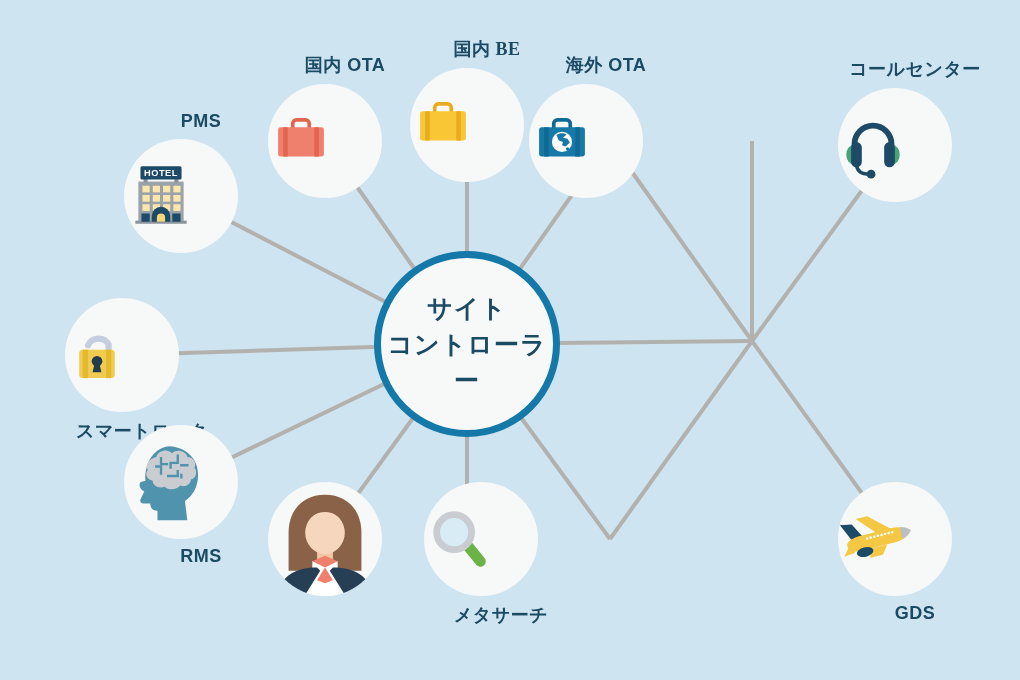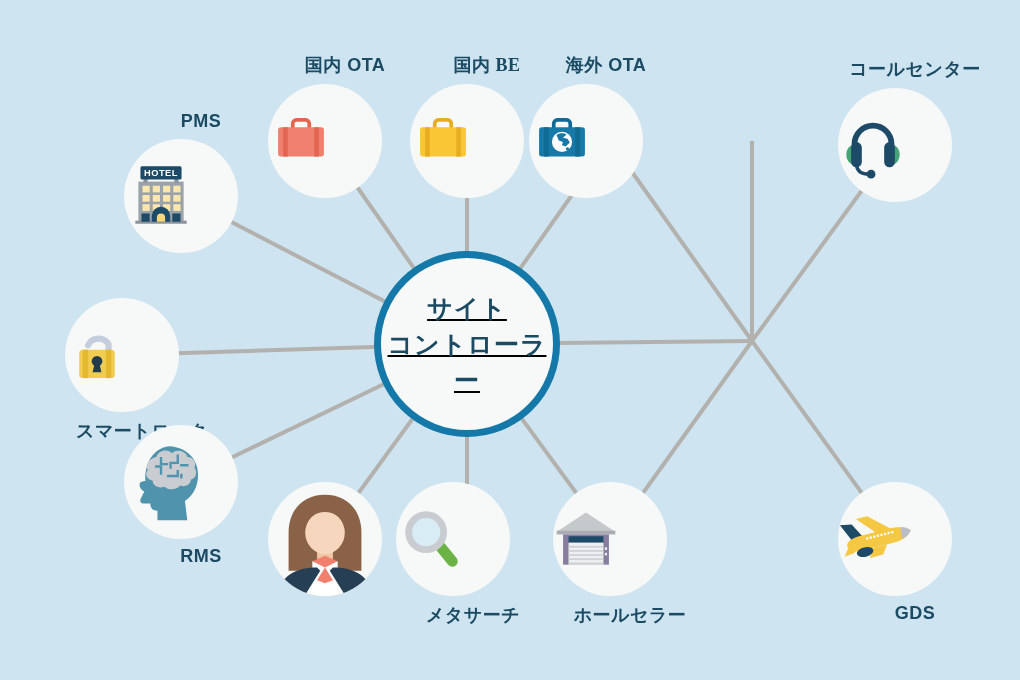--- a/index.html
+++ b/index.html
@@ -32,21 +32,20 @@
   }
   .label.above{bottom:calc(100% + 7px);}
   .label.below{top:calc(100% + 7px);}
   .center-node{
     width:186px;height:186px;box-sizing:border-box;
     border:7px solid var(--center-border,#1478a8);
     border-radius:50%;
     background:var(--node-fill,#f7f8f8);
     display:flex;flex-direction:column;align-items:center;justify-content:center;
     text-align:center;
-    text-decoration:underline;
   }
   .center-label{
     font-weight:bold;font-size:25px;line-height:1.45;
     color:var(--text,#1b4a63);letter-spacing:1px;
   }
 </style>
 </head>
 <body>
 
 <div class="canvas">
@@ -115,21 +114,21 @@
       <svg class="icon" width="66" height="66" viewBox="0 0 72 72">
         <path d="M27,22 v-5 a4,4 0 0 1 4,-4 h10 a4,4 0 0 1 4,4 v5" fill="none" stroke="#e3654f" stroke-width="4"></path>
         <rect x="11" y="21" width="50" height="32" rx="3" fill="#f0806e"></rect>
         <rect x="16.5" y="21" width="5" height="32" fill="#e3654f"></rect>
         <rect x="50.5" y="21" width="5" height="32" fill="#e3654f"></rect>
       </svg>
     </div>
     <div class="label above">国内 OTA</div>
   </div>
 
-  <div class="node sat" style="left:410px;top:84px;font-family:Liberation Serif, serif;">
+  <div class="node sat" style="left:410px;top:68px;font-family:Liberation Serif, serif;">
     <div class="circle">
       <svg class="icon" width="66" height="66" viewBox="0 0 72 72">
         <path d="M27,22 v-5 a4,4 0 0 1 4,-4 h10 a4,4 0 0 1 4,4 v5" fill="none" stroke="#e7ad20" stroke-width="4"></path>
         <rect x="11" y="21" width="50" height="32" rx="3" fill="#f9c636"></rect>
         <rect x="16.5" y="21" width="5" height="32" fill="#e7ad20"></rect>
         <rect x="50.5" y="21" width="5" height="32" fill="#e7ad20"></rect>
       </svg>
     </div>
     <div class="label above">国内 BE</div>
   </div>
@@ -207,51 +206,30 @@
         <path d="M23,31 C21,18 28,12 36,12 C44,12 51,18 49,31 C47,22 42,19 36,19 C30,19 25,22 23,31 Z" fill="#8a6248"></path>
         <rect x="28" y="50" width="16" height="22" fill="#ffffff"></rect>
         <path d="M6,72 C8,58 19,54 31,54 L33,56 L23,72 Z" fill="#263f54"></path>
         <path d="M66,72 C64,58 53,54 41,54 L39,56 L49,72 Z" fill="#263f54"></path>
         <path d="M36,54 L28,50 L36,46.5 L44,50 Z" fill="#f07f6e"></path>
         <path d="M36,54 L31,62 L36,64 L41,62 Z" fill="#f07f6e"></path>
       </svg>
     </div>
   </div>
 
-  <div class="node sat" style="left:396px;top:482px;">
+  <div class="node sat" style="left:424px;top:482px;">
     <div class="circle">
       <svg class="icon" width="70" height="70" viewBox="0 0 72 72">
         <line x1="45" y1="43" x2="58" y2="59" stroke="#6ab344" stroke-width="11" stroke-linecap="round"></line>
         <circle cx="31" cy="29" r="18" fill="#d8ecf6" stroke="#c9ccd1" stroke-width="7"></circle>
       </svg>
     </div>
     <div class="label below">メタサーチ</div>
   </div>
 
-  <div class="node sat" style="left:553px;top:482px;">
-    <div class="circle">
-      <svg class="icon" width="66" height="66" viewBox="0 0 72 72">
-        <path d="M36,7 L68,28 H4 Z" fill="#c6c9cc"></path>
-        <rect x="4" y="27" width="64" height="4" fill="#a9adb2"></rect>
-        <rect x="11" y="31" width="50" height="33" fill="#867d9f"></rect>
-        <rect x="17" y="33" width="38" height="7" fill="#1d4a66"></rect>
-        <rect x="17" y="40" width="38" height="24" fill="#eef0f1"></rect>
-        <g fill="#cfd2d5">
-          <rect x="17" y="43.5" width="38" height="2"></rect>
-          <rect x="17" y="48" width="38" height="2"></rect>
-          <rect x="17" y="52.5" width="38" height="2"></rect>
-          <rect x="17" y="57" width="38" height="2"></rect>
-          <rect x="17" y="61.5" width="38" height="2"></rect>
-        </g>
-        <rect x="56.5" y="45" width="2.5" height="3" fill="#e8eaec"></rect>
-        <rect x="56.5" y="51" width="2.5" height="3" fill="#e8eaec"></rect>
-      </svg>
-    </div>
-    <div class="label below">ホールセラー</div>
-  </div>
 
   <div class="node sat" style="left:838px;top:482px;">
     <div class="circle">
       <svg class="icon" width="76" height="76" viewBox="0 0 72 72">
         <g transform="rotate(-14 36 36)">
           <path d="M14,33 L6,15 L17,17 L25,32 Z" fill="#1d4a66"></path>
           <path d="M10,36 L3,45 L13,44 L18,38 Z" fill="#f5c843"></path>
           <path d="M38,31 L22,13 L33,13 L52,30 Z" fill="#f5c843"></path>
           <path d="M8,36 C8,31.5 15,29.5 23,29.5 L52,29.5 C61,29.5 67,32.5 70,36 C66,41.5 59,43.5 52,43.5 L21,43.5 C13,43.5 8,41 8,36 Z" fill="#f5c843"></path>
           <path d="M61,30.5 C65,31.5 68.5,33.5 70,36 C68,39 64.5,41 60,42 Z" fill="#b9bfc4"></path>

